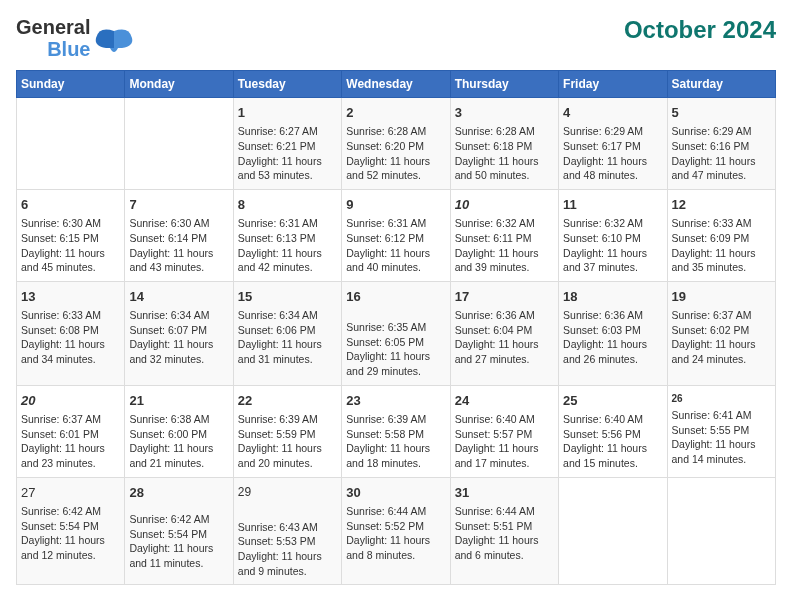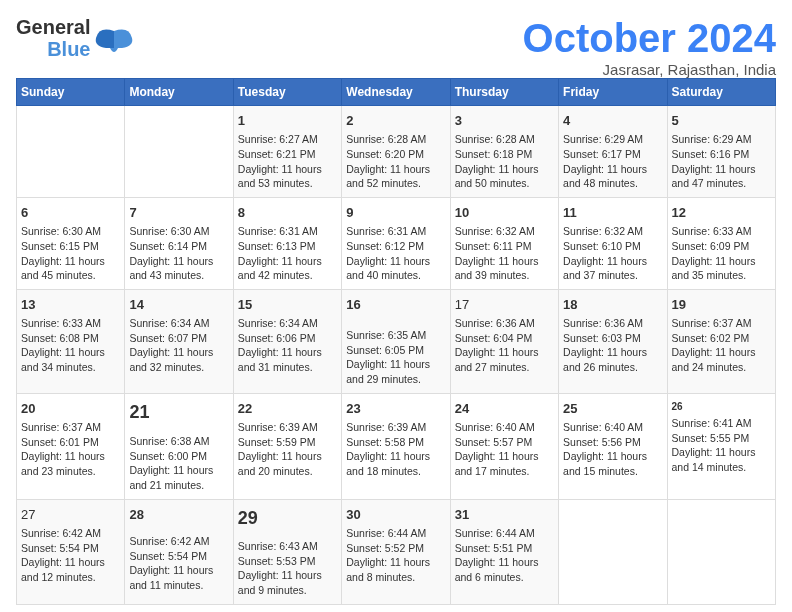--- a/index.html
+++ b/index.html
@@ -7,33 +7,34 @@
       font-family: Arial, sans-serif;
       background: #fff;
       width: 792px;
       min-height: 612px;
       padding: 16px;
     }
     .header {
       display: flex;
       justify-content: space-between;
       align-items: flex-start;
+      margin-bottom: 10px;
     }
     .logo {
       display: flex;
       flex-direction: column;
       align-items: flex-start;
     }
     .title-block {
       text-align: right;
     }
     .month-title {
-      font-size: 40px;
+      font-size: 24px;
       font-weight: bold;
-      color: #3b82f6;
+      color: #0f766e;
     }
     .location-title {
       font-size: 15px;
       color: #555;
     }
     table {
       width: 100%;
       border-collapse: collapse;
       font-size: 11px;
     }
@@ -79,21 +80,20 @@
         <svg viewBox="0 0 40 30" width="40" height="30">
           <path d="M20 5 Q35 0 38 12 Q40 20 28 22 L20 22 Z" fill="#4a90d9"></path>
           <path d="M20 5 Q5 0 2 12 Q0 20 12 22 L20 22 Z" fill="#2a6fbf"></path>
           <path d="M16 22 Q20 30 24 22 Z" fill="#4a90d9"></path>
         </svg>
       </div>
     </div>
   </div>
   <div class="title-block">
     <div class="month-title">October 2024</div>
-    <div class="location-title">Jasrasar, Rajasthan, India</div>
   </div>
 </div>
 
 <table>
   <thead>
     <tr>
     <th>Sunday</th>
         <th>Monday</th>
         <th>Tuesday</th>
         <th>Wednesday</th>
@@ -156,21 +156,21 @@
 Sunset: 6:13 PM
 Daylight: 11 hours and 42 minutes.</div>
         </td>
         <td>
           <span class="cell-info" style="font-weight: bold; font-size: 13px; display: block; margin-bottom: 2px;">9</span>
           <div class="cell-info" style="white-space: pre-line;">Sunrise: 6:31 AM
 Sunset: 6:12 PM
 Daylight: 11 hours and 40 minutes.</div>
         </td>
         <td>
-          <span class="cell-info" style="font-weight: bold; font-size: 13px; display: block; margin-bottom: 2px;">10</span>
+          <span class="cell-info" style="font-weight: bold; font-size: 13px; display: block; margin-bottom: 2px; font-style: italic;">10</span>
           <div class="cell-info" style="white-space: pre-line;">Sunrise: 6:32 AM
 Sunset: 6:11 PM
 Daylight: 11 hours and 39 minutes.</div>
         </td>
         <td>
           <span class="cell-info" style="font-weight: bold; font-size: 13px; display: block; margin-bottom: 2px;">11</span>
           <div class="cell-info" style="white-space: pre-line;">Sunrise: 6:32 AM
 Sunset: 6:10 PM
 Daylight: 11 hours and 37 minutes.</div>
         </td>
@@ -200,47 +200,47 @@
 Sunset: 6:06 PM
 Daylight: 11 hours and 31 minutes.</div>
         </td>
         <td>
           <span class="cell-info" style="font-weight: bold; font-size: 13px; display: block; margin-bottom: 14px;">16</span>
           <div class="cell-info" style="white-space: pre-line;">Sunrise: 6:35 AM
 Sunset: 6:05 PM
 Daylight: 11 hours and 29 minutes.</div>
         </td>
         <td>
-          <span class="cell-info" style="font-weight: normal; font-size: 13px; display: block; margin-bottom: 2px;">17</span>
+          <span class="cell-info" style="font-weight: bold; font-size: 13px; display: block; margin-bottom: 2px;">17</span>
           <div class="cell-info" style="white-space: pre-line;">Sunrise: 6:36 AM
 Sunset: 6:04 PM
 Daylight: 11 hours and 27 minutes.</div>
         </td>
         <td>
           <span class="cell-info" style="font-weight: bold; font-size: 13px; display: block; margin-bottom: 2px;">18</span>
           <div class="cell-info" style="white-space: pre-line;">Sunrise: 6:36 AM
 Sunset: 6:03 PM
 Daylight: 11 hours and 26 minutes.</div>
         </td>
         <td>
           <span class="cell-info" style="font-weight: bold; font-size: 13px; display: block; margin-bottom: 2px;">19</span>
           <div class="cell-info" style="white-space: pre-line;">Sunrise: 6:37 AM
 Sunset: 6:02 PM
 Daylight: 11 hours and 24 minutes.</div>
         </td>
       </tr>
       <tr>
         <td>
-          <span class="cell-info" style="font-weight: bold; font-size: 13px; display: block; margin-bottom: 2px;">20</span>
+          <span class="cell-info" style="font-weight: bold; font-size: 13px; display: block; margin-bottom: 2px; font-style: italic;">20</span>
           <div class="cell-info" style="white-space: pre-line;">Sunrise: 6:37 AM
 Sunset: 6:01 PM
 Daylight: 11 hours and 23 minutes.</div>
         </td>
         <td>
-          <span class="cell-info" style="font-weight: bold; font-size: 18px; display: block; margin-bottom: 9px;">21</span>
+          <span class="cell-info" style="font-weight: bold; font-size: 13px; display: block; margin-bottom: 2px;">21</span>
           <div class="cell-info" style="white-space: pre-line;">Sunrise: 6:38 AM
 Sunset: 6:00 PM
 Daylight: 11 hours and 21 minutes.</div>
         </td>
         <td>
           <span class="cell-info" style="font-weight: bold; font-size: 13px; display: block; margin-bottom: 2px;">22</span>
           <div class="cell-info" style="white-space: pre-line;">Sunrise: 6:39 AM
 Sunset: 5:59 PM
 Daylight: 11 hours and 20 minutes.</div>
         </td>
@@ -276,21 +276,21 @@
 Sunset: 5:54 PM
 Daylight: 11 hours and 12 minutes.</div>
         </td>
         <td>
           <span class="cell-info" style="font-weight: bold; font-size: 13px; display: block; margin-bottom: 10px;">28</span>
           <div class="cell-info" style="white-space: pre-line;">Sunrise: 6:42 AM
 Sunset: 5:54 PM
 Daylight: 11 hours and 11 minutes.</div>
         </td>
         <td>
-          <span class="cell-info" style="font-weight: bold; font-size: 18px; display: block; margin-bottom: 8px;">29</span>
+          <span class="cell-info" style="font-weight: normal; font-size: 12px; display: block; margin-bottom: 19px;">29</span>
           <div class="cell-info" style="white-space: pre-line;">Sunrise: 6:43 AM
 Sunset: 5:53 PM
 Daylight: 11 hours and 9 minutes.</div>
         </td>
         <td>
           <span class="cell-info" style="font-weight: bold; font-size: 13px; display: block; margin-bottom: 2px;">30</span>
           <div class="cell-info" style="white-space: pre-line;">Sunrise: 6:44 AM
 Sunset: 5:52 PM
 Daylight: 11 hours and 8 minutes.</div>
         </td>

